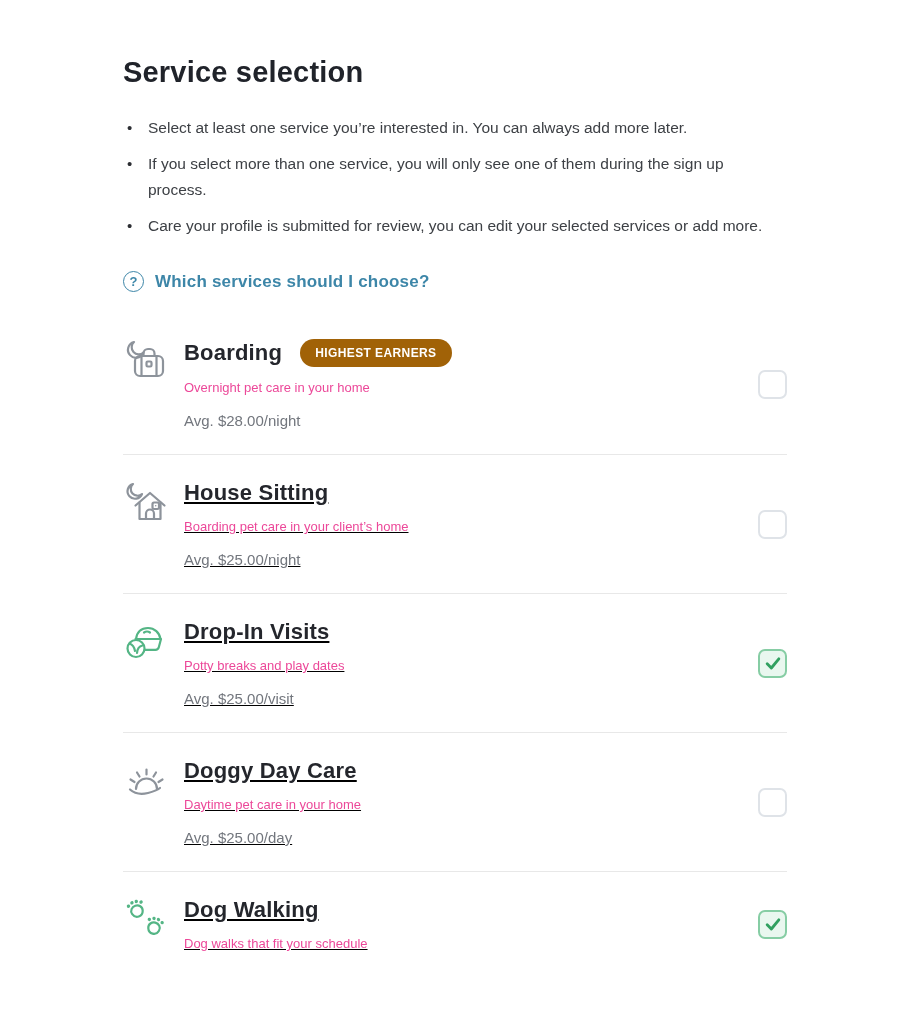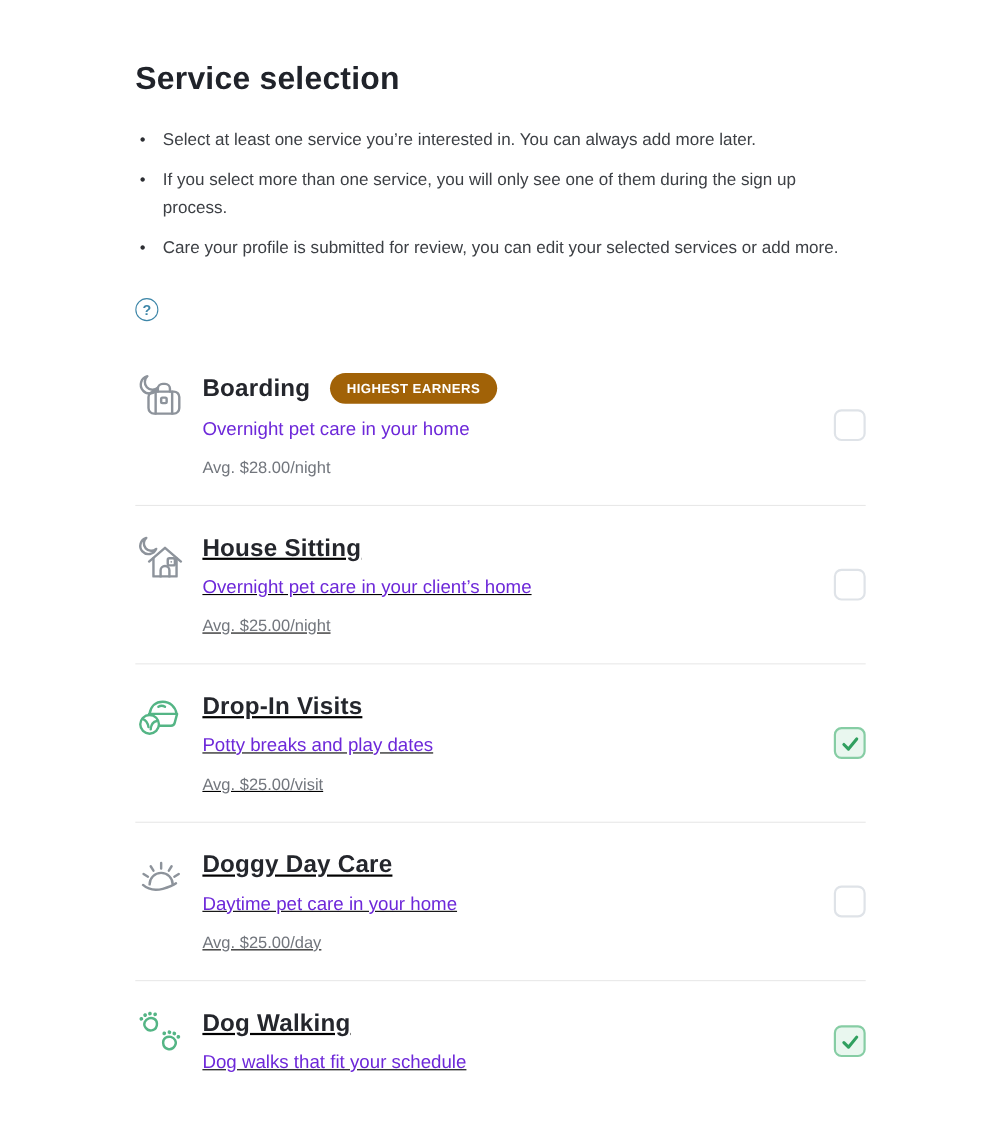--- a/index.html
+++ b/index.html
@@ -21,21 +21,21 @@
   .help-text { font-size:17px; font-weight:700; color:#3d86a8; letter-spacing:.2px; }
 
   .service-row { display:flex; align-items:center; padding:25px 0; }
   .service-row + .service-row { border-top:1px solid #e8e8e8;text-decoration:underline; }
   .service-icon { width:46px; height:46px; flex:0 0 46px; margin-right:15px; align-self:flex-start; }
   .service-info { flex:1; align-self:flex-start; }
   .title-line { display:flex; align-items:center; gap:18px; }
   .service-name { font-size:22px; font-weight:800; color:#24262c; letter-spacing:.2px; }
   .badge { background:#a16207; color:#ffffff; font-size:12px; font-weight:700;
            letter-spacing:.4px; padding:7px 15px; border-radius:999px; white-space:nowrap; }
-  .service-desc { font-size:17px; color:#6d28d9; margin-top:13px; }
+  .service-desc { font-size:13px; color:#ec4899; margin-top:13px; }
   .service-price { font-size:15px; color:#72767d; margin-top:17px; }
 
   .checkbox { width:29px; height:29px; border:2px solid #dfe3e8; border-radius:7px;
               background:#ffffff; flex:0 0 auto; display:flex; align-items:center;
               justify-content:center; cursor:pointer; }
   .checkbox svg { display:none; }
   .checkbox.checked { background:#e9f7ef; border-color:#86cda4; }
   .checkbox.checked svg { display:block; }
 
   .icon-gray { stroke:#8d939b; }
@@ -50,20 +50,21 @@
   <h1 class="page-title">Service selection</h1>
 
   <ul class="notes">
     <li>Select at least one service you’re interested in. You can always add more later.</li>
     <li>If you select more than one service, you will only see one of them during the sign up process.</li>
     <li>Care your profile is submitted for review, you can edit your selected services or add more.</li>
   </ul>
 
   <div class="help-link">
     <span class="help-q">?</span>
+    <span class="help-text">Which services should I choose?</span>
   </div>
 
   <div>
 
     <div class="service-row">
       <div class="service-icon">
         <svg class="iconsvg icon-gray" viewBox="0 0 46 46" width="46" height="46">
           <path d="M11 3a8 8 0 1 0 9.5 10.5A7 7 0 0 1 11 3z"></path>
           <rect x="12" y="17" width="28" height="20" rx="5"></rect>
           <path d="M20.5 17v-2.5a4.5 4.5 0 0 1 4.5-4.5h2a4.5 4.5 0 0 1 4.5 4.5V17"></path>
@@ -92,21 +93,21 @@
           <path d="M16.5 22.5V39h21V22.5"></path>
           <path d="M23 39v-5.5a4 4 0 0 1 8 0V39"></path>
           <rect x="29.5" y="22.5" width="6.5" height="6.5" rx="1.5"></rect>
           <circle cx="32.7" cy="25.7" r="0.8" fill="#8d939b" stroke="none"></circle>
         </svg>
       </div>
       <div class="service-info">
         <div class="title-line">
           <span class="service-name">House Sitting</span>
         </div>
-        <div class="service-desc">Overnight pet care in your client’s home</div>
+        <div class="service-desc">Boarding pet care in your client’s home</div>
         <div class="service-price">Avg. $25.00/night</div>
       </div>
       <div class="checkbox">
         
       </div>
     </div>
 
     <div class="service-row">
       <div class="service-icon">
         <svg class="iconsvg icon-green" viewBox="0 0 46 46" width="46" height="46">

